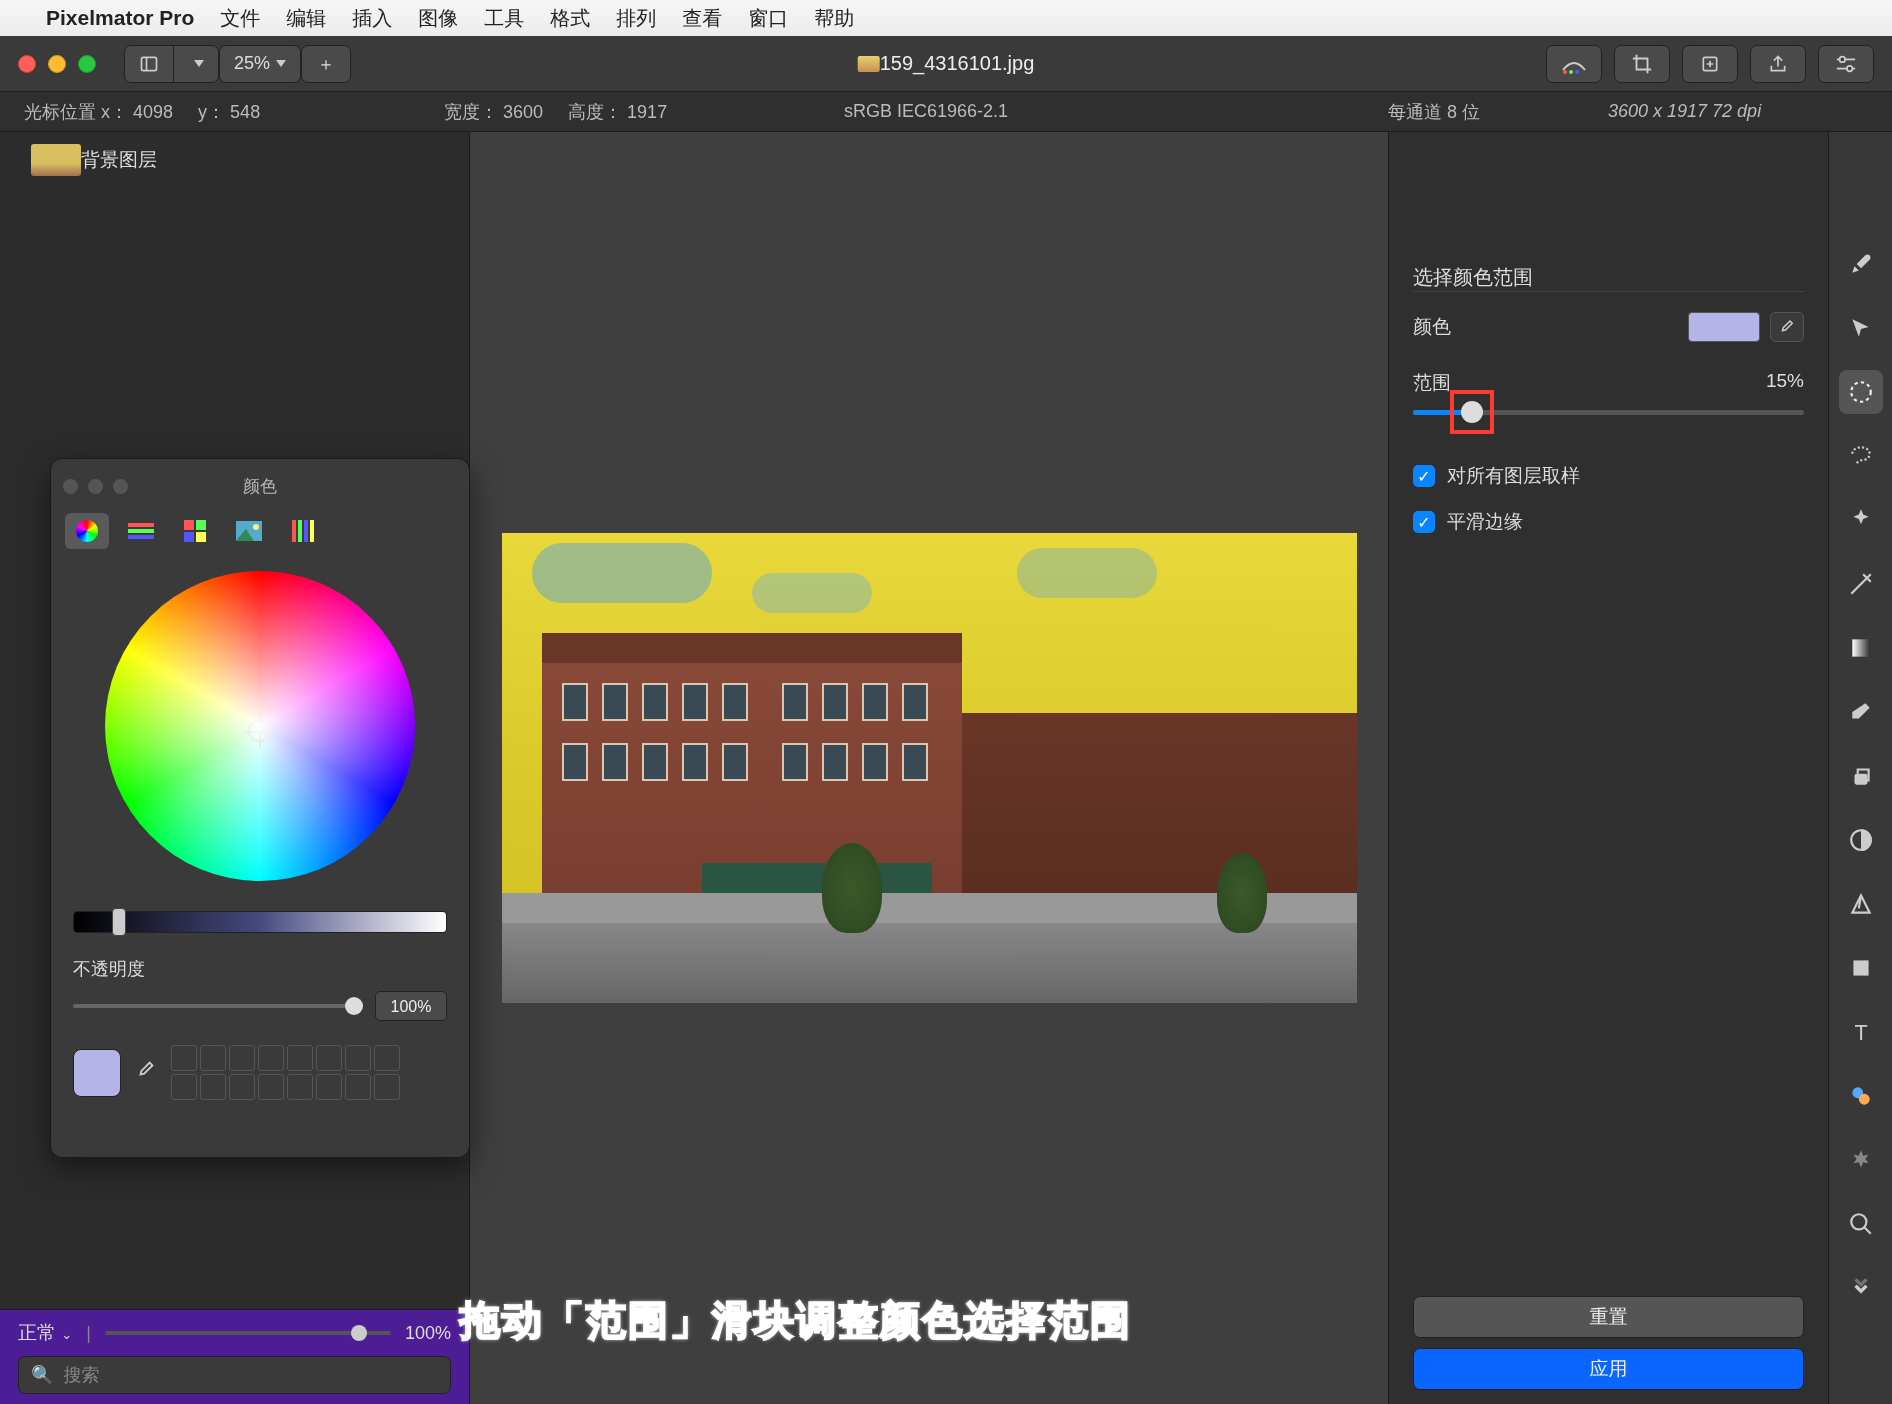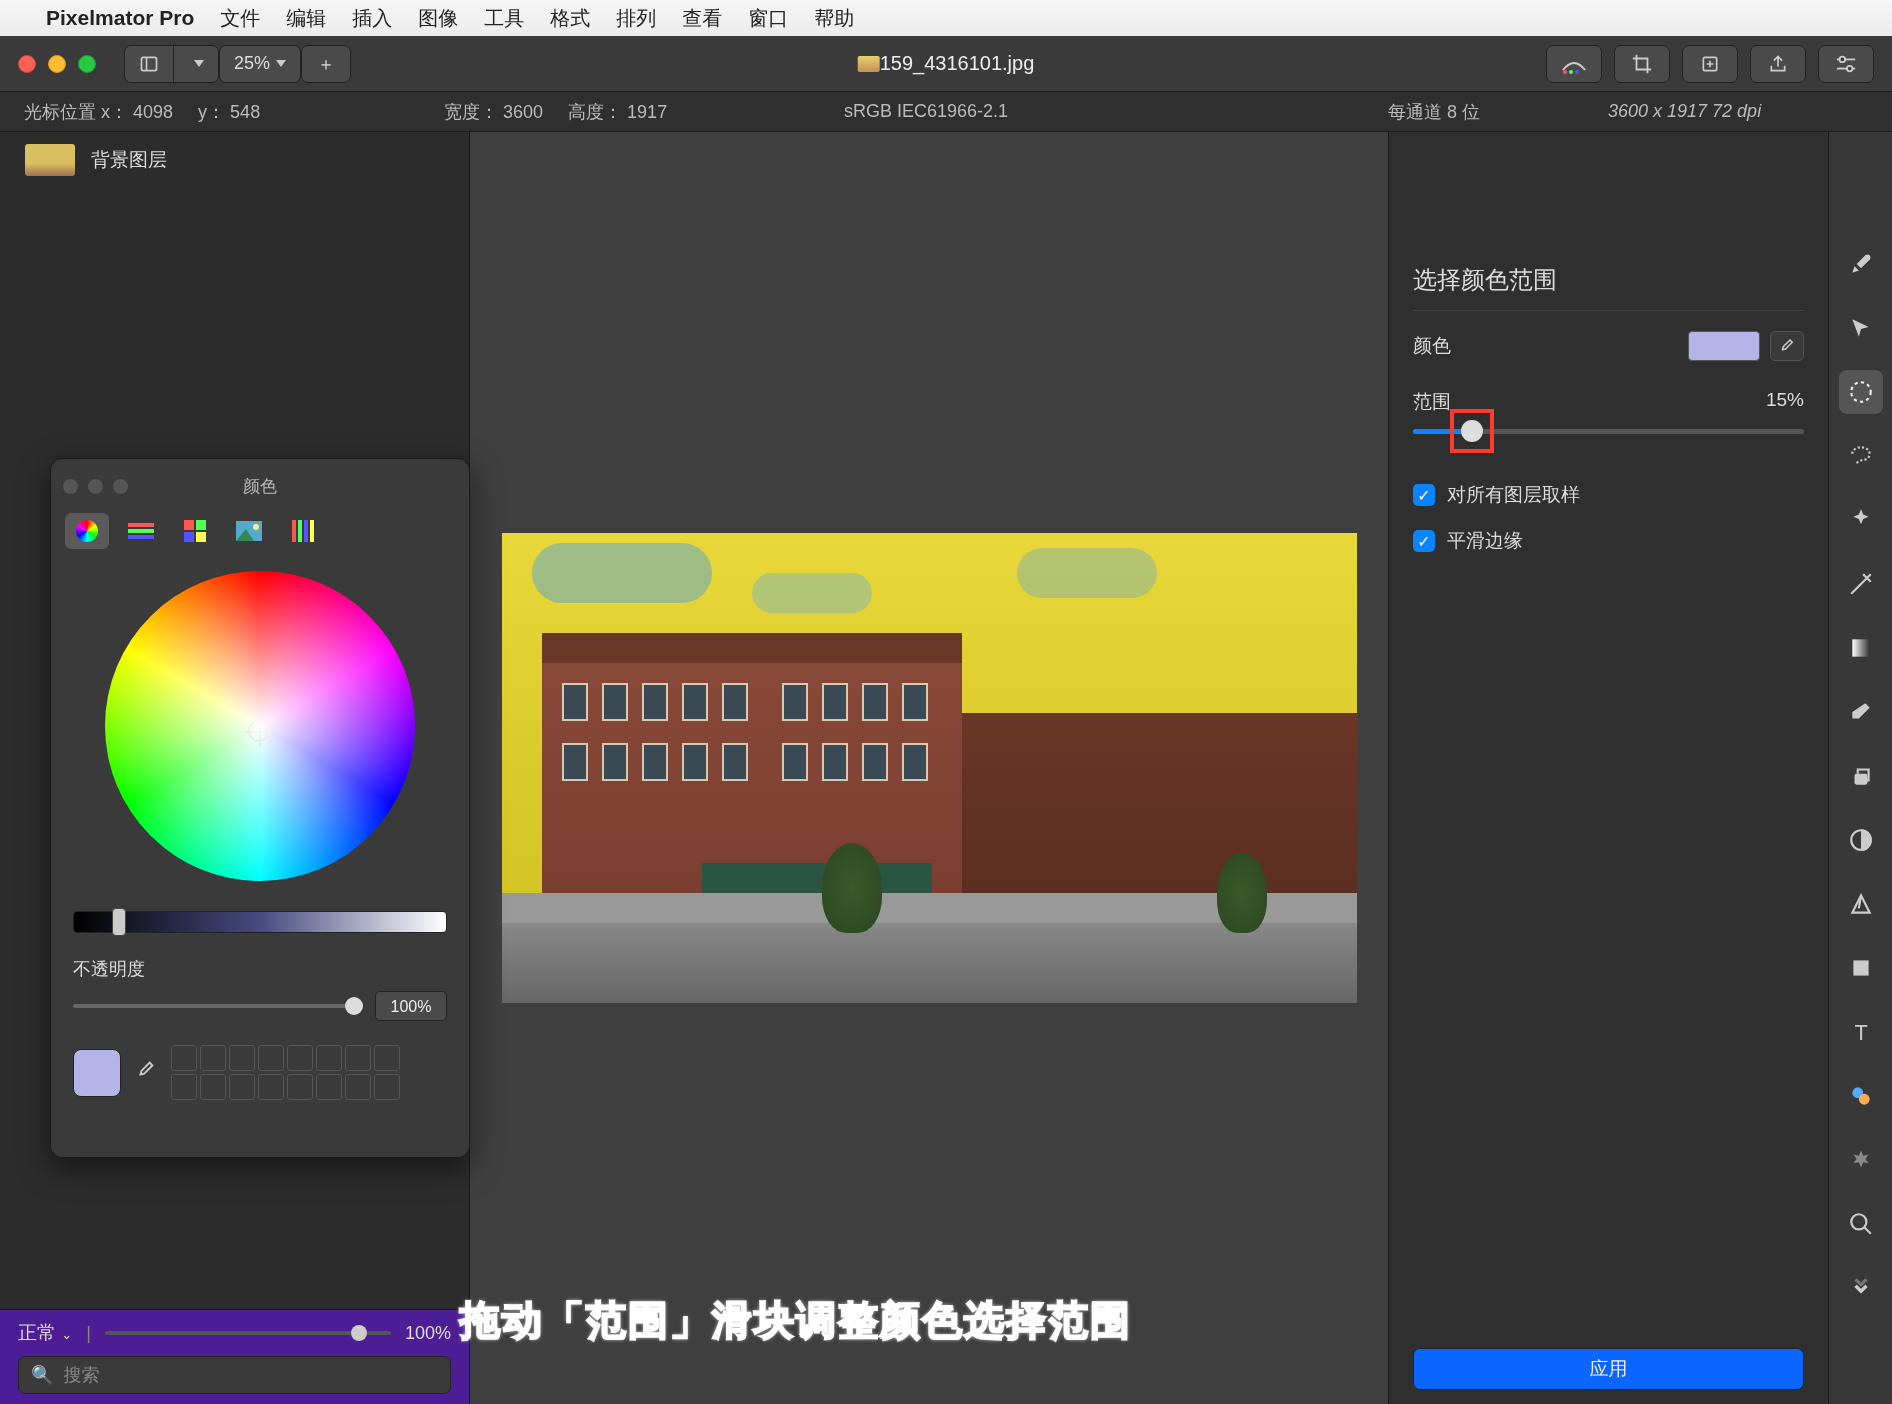--- a/index.html
+++ b/index.html
@@ -32,21 +32,21 @@
 .infobar .seg2{ flex:0 0 400px;}
 .infobar .seg3{ flex:1;}
 .infobar .seg4{ flex:0 0 220px;}
 .infobar .seg5{ flex:0 0 260px; text-align:left;font-style:italic;}
 
 
 .main { display:flex; height: calc(100% - 36px - 56px - 40px); position:relative;}
 
 
 .layers { width: 470px; background:#2c2c2c; border-right:1px solid #1a1a1a; display:flex; flex-direction:column; position:relative;}
-.layer-row { display:flex; align-items:center; padding:12px 25px; gap:16px; }
+.layer-row { display:flex; align-items:center; padding:12px 6px; gap:0;margin-left:25px; }
 .layer-thumb { width:50px; height:32px; background: linear-gradient(#d8c060 60%, #a07050); border-radius:3px;}
 .layer-label { color:#ddd; font-size:19px;}
 .layers-bottom { position:absolute; bottom:0; left:0; right:0; padding:10px 18px; background:#4c1d95; border-top:1px solid #1a1a1a;}
 .blend-row{display:flex; align-items:center; gap:14px; margin-bottom:10px;}
 .blend-select{color:#ddd; font-size:19px;}
 .mini-slider{ flex:1; height:4px; background:#555; border-radius:2px; position:relative;}
 .mini-slider .thumb{ position:absolute; right:24px; top:-6px; width:16px; height:16px; background:#ccc; border-radius:50%;}
 .search-box{ display:flex; align-items:center; background:#3a3a3a; border:1px solid #222; border-radius:7px; padding:6px 12px; gap:10px; color:#888;}
 
 
@@ -91,21 +91,21 @@
 .cp-op-slider .thumb{position:absolute; right:0px; top:-7px; width:18px; height:18px; background:#ddd; border-radius:50%;}
 .cp-op-val{width:72px; height:30px; background:#4a4a4a; border:1px solid #222; border-radius:5px; text-align:center; line-height:30px; color:#eee; font-size:16px;}
 .cp-swatches{margin:24px 22px 0; display:flex; gap:14px; align-items:center;}
 .cp-cur{width:48px; height:48px; background:#b5b4e8; border-radius:8px; border:1px solid #222;}
 .cp-eye{color:#ccc;}
 .cp-grid{display:grid; grid-template-columns:repeat(8,26px); grid-template-rows:repeat(2,26px); gap:3px;}
 .cp-grid div{border:1px solid #555; border-radius:3px;}
 
 
 .inspector{ width:440px; background:#2f2f2f; border-left:1px solid #1a1a1a; padding:22px 24px 0; display:flex; flex-direction:column; position:relative;}
-.insp-title{color:#ddd; font-size:24px; padding:110px 0 14px; border-bottom:1px solid #444;}
+.insp-title{color:#ddd; font-size:20px; padding:110px 0 0; border-bottom:1px solid #444;}
 .insp-row{display:flex; align-items:center; justify-content:space-between; padding:20px 0;}
 .insp-label{color:#ddd; font-size:19px;}
 .color-swatch{width:72px; height:30px; background:#b5b4e8; border:1px solid #555; border-radius:4px;}
 .eyedrop-btn{width:34px; height:30px; border:1px solid #555; background:#3a3a3a; border-radius:5px; display:flex;align-items:center;justify-content:center;}
 .range-row{padding:8px 0 4px;}
 .range-header{display:flex; justify-content:space-between; color:#ddd; font-size:19px; margin-bottom:14px;}
 .range-slider{height:5px; background:#555; border-radius:3px; position:relative;}
 .range-slider .fill{position:absolute;left:0;top:0;bottom:0;width:15%;background:#0a84ff;border-radius:3px;}
 .range-slider .thumb{position:absolute; left:calc(15% - 11px); top:-9px; width:22px; height:22px; background:#ddd; border-radius:50%;}
 .range-highlight{position:absolute; border:4px solid #ff3b30; left:calc(15% - 22px); top:-20px; width:44px; height:44px;}
@@ -316,20 +316,23 @@
     <div style="height:30px"></div>
     <div class="check-row">
       <div class="checkbox">✓</div>
       <span>对所有图层取样</span>
     </div>
     <div class="check-row">
       <div class="checkbox">✓</div>
       <span>平滑边缘</span>
     </div>
     <div class="insp-buttons">
+      <div class="insp-btn btn-gray">
+          <span>重置</span>
+        </div>
       <div class="insp-btn btn-blue">
           <span>应用</span>
         </div>
     </div>
   </div>
 
   <div class="toolstrip">
     <div class="tool">
         <svg viewBox="0 0 24 24" fill="#ccc">
           <path d="M20 4c-1-1-3-1-4 0l-8 8 4 4 8-8c1-1 1-3 0-4zM6 14l-2 6 6-2-4-4z"></path>

